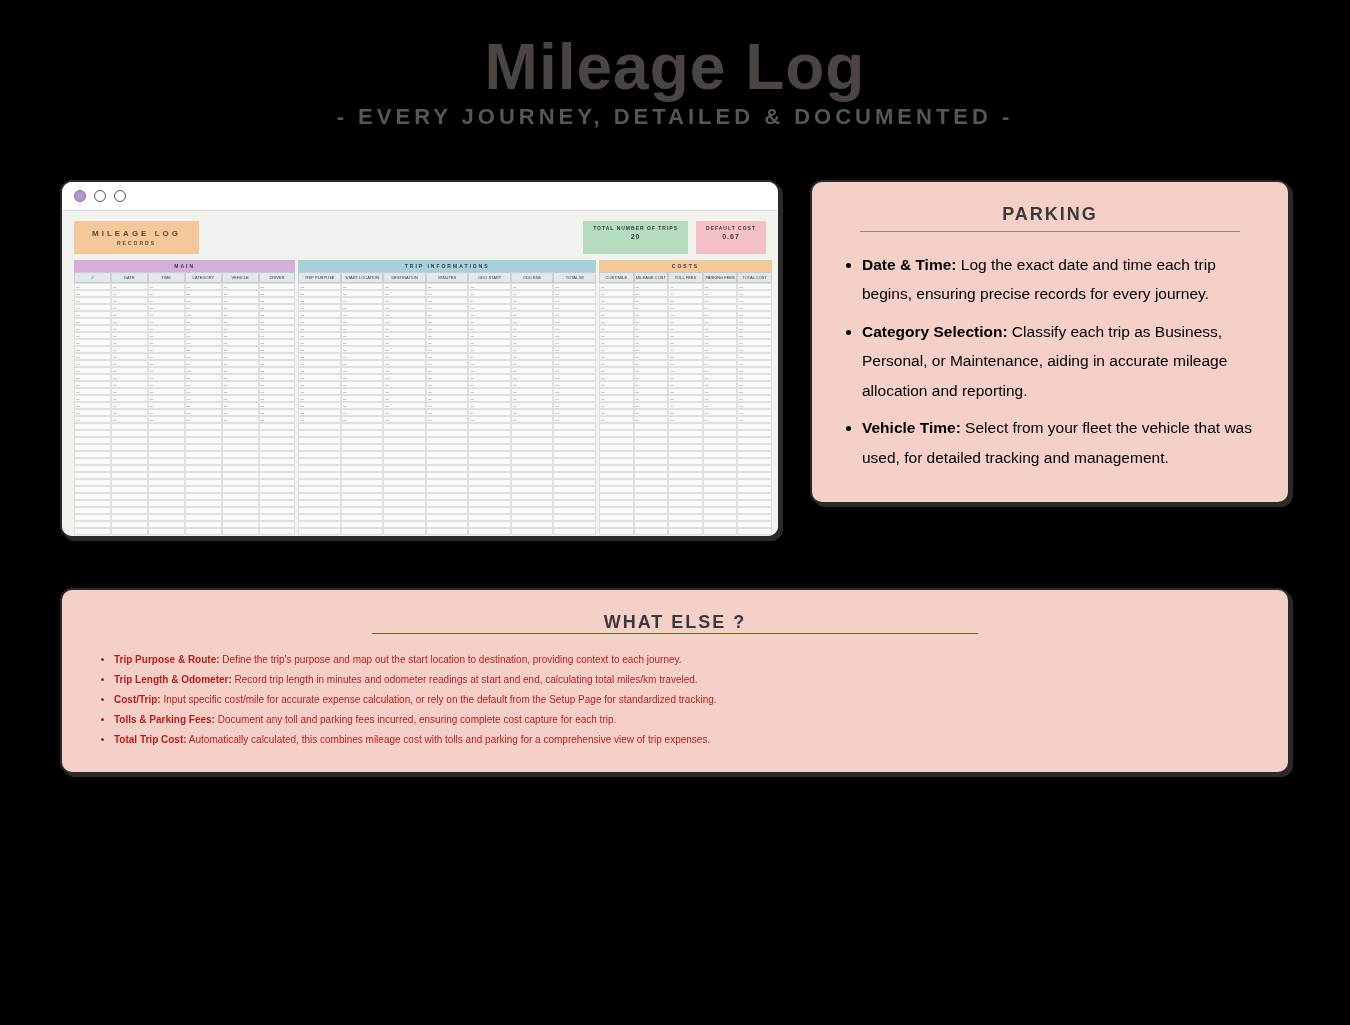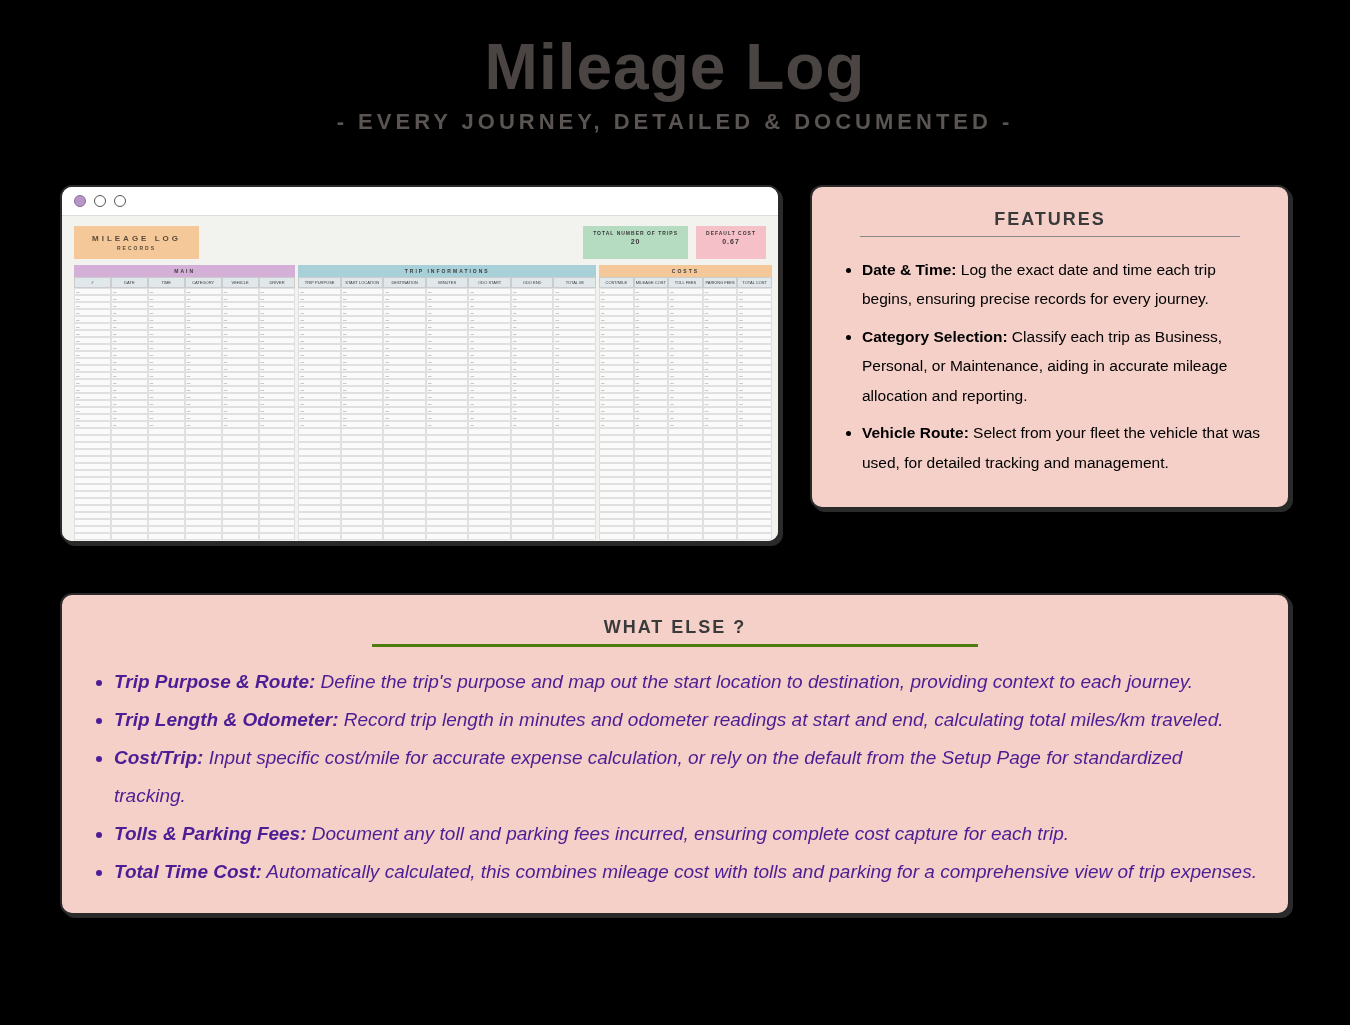--- a/index.html
+++ b/index.html
@@ -1,19 +1,19 @@
 <!DOCTYPE html>
 <html><head>
 <meta charset="utf-8">
 <style>
 * { margin: 0; padding: 0; box-sizing: border-box; }
 body { background: #000; font-family: 'Segoe UI', Arial, sans-serif; width: 1350px; height: 1025px; position: relative; color: #3a3a3a; }
 .header { text-align: center; padding-top: 30px; }
 .title { font-size: 64px; font-weight: 700; color: #4a4542; letter-spacing: 1px; }
-.subtitle { font-size: 22px; font-weight: 600; color: #5a5552; letter-spacing: 4px; margin-top: 5px; }
+.subtitle { font-size: 22px; font-weight: 600; color: #5a5552; letter-spacing: 4px; }
 .main-row { display: flex; gap: 30px; padding: 50px 60px 20px 60px; align-items: flex-start; }
 .screenshot-box { flex: 0 0 720px; }
 .browser-frame { border: 2px solid #2a2a2a; border-radius: 12px; overflow: hidden; background: #f5f5f2; box-shadow: 3px 3px 0 #2a2a2a; }
 .browser-bar { background: #fff; padding: 8px 12px; display: flex; gap: 8px; border-bottom: 1px solid #ddd; }
 .dot { width: 12px; height: 12px; border-radius: 50%; border: 1.5px solid #555; }
 .dot.filled { background: #b896c8; border-color: #8a6a9a; }
 .spreadsheet { padding: 10px 12px 14px 12px; background: #f2f2ee; height: 325px; position: relative; }
 .ss-top { display: flex; gap: 8px; margin-bottom: 6px; align-items: stretch; }
 .ss-title-box { background: #f5c89a; padding: 8px 18px; text-align: center; font-size: 8px; letter-spacing: 3px; font-weight: 600; color: #5a4a3a; }
 .ss-title-sub { font-size: 5px; letter-spacing: 2px; margin-top: 2px; }
@@ -37,23 +37,23 @@
 .ss-trip-sec { flex: 0 0 43%; }
 .ss-cost-sec { flex: 0 0 25%; }
 
 .features-box { flex: 1; background: #f5d0c8; border: 2px solid #2a2a2a; border-radius: 12px; padding: 22px 28px; box-shadow: 3px 3px 0 #2a2a2a; }
 .features-title { text-align: center; font-size: 18px; font-weight: 700; letter-spacing: 2px; color: #3a3a3a; border-bottom: 1px solid #888; padding-bottom: 6px; margin-bottom: 18px; margin-left: 20px; margin-right: 20px; }
 .features-list { list-style: disc; padding-left: 22px; }
 .features-list li { font-size: 15.5px; line-height: 1.9; color: #000000; margin-bottom: 8px; }
 .features-list b { font-weight: 700; }
 
 .whatelse-box { margin: 30px 60px 0 60px; background: #f5d0c8; border: 2px solid #2a2a2a; border-radius: 12px; padding: 22px 30px; box-shadow: 3px 3px 0 #2a2a2a; }
-.whatelse-title { text-align: center; font-size: 18px; font-weight: 700; letter-spacing: 2px; color: #3a3a3a; border-bottom: 3px solid #4d7c0f; padding-bottom: 6px; margin-bottom: 16px; margin-left: 280px; margin-right: 280px; }
+.whatelse-title { text-align: center; font-size: 18px; font-weight: 700; letter-spacing: 2px; color: #3a3a3a; border-bottom: 1px solid #4d7c0f; margin-bottom: 16px; margin-left: 280px; margin-right: 280px; }
 .whatelse-list { list-style: disc; padding-left: 22px; }
-.whatelse-list li { font-size: 19px; line-height: 2.0; color: #4c1d95; font-style: italic; }
+.whatelse-list li { font-size: 10px; line-height: 2.0; color: #b91c1c; }
 .whatelse-list b { font-weight: 700; }
 </style>
 </head>
 <body>
 
 <div class="header">
   <div class="title">Mileage Log</div>
   <div class="subtitle">- EVERY JOURNEY, DETAILED &amp; DOCUMENTED -</div>
 </div>
 
@@ -984,31 +984,31 @@
                   <div class="ss-cell"></div>
                 </div>
               </div>
             </div>
           </div>
       </div>
     </div>
   </div>
 
   <div class="features-box">
-    <div class="features-title">FEATURES</div>
+    <div class="features-title">PARKING</div>
     <ul class="features-list" id="features-list">
         <li><b>Date &amp; Time:</b> Log the exact date and time each trip begins, ensuring precise records for every journey.</li>
         <li><b>Category Selection:</b> Classify each trip as Business, Personal, or Maintenance, aiding in accurate mileage allocation and reporting.</li>
-        <li><b>Vehicle Route:</b> Select from your fleet the vehicle that was used, for detailed tracking and management.</li>
+        <li><b>Vehicle Time:</b> Select from your fleet the vehicle that was used, for detailed tracking and management.</li>
       </ul>
   </div>
 </div>
 
 <div class="whatelse-box">
   <div class="whatelse-title">WHAT ELSE ?</div>
   <ul class="whatelse-list" id="whatelse-list">
       <li><b>Trip Purpose &amp; Route:</b> Define the trip's purpose and map out the start location to destination, providing context to each journey.</li>
       <li><b>Trip Length &amp; Odometer:</b> Record trip length in minutes and odometer readings at start and end, calculating total miles/km traveled.</li>
       <li><b>Cost/Trip:</b> Input specific cost/mile for accurate expense calculation, or rely on the default from the Setup Page for standardized tracking.</li>
       <li><b>Tolls &amp; Parking Fees:</b> Document any toll and parking fees incurred, ensuring complete cost capture for each trip.</li>
-      <li><b>Total Time Cost:</b> Automatically calculated, this combines mileage cost with tolls and parking for a comprehensive view of trip expenses.</li>
+      <li><b>Total Trip Cost:</b> Automatically calculated, this combines mileage cost with tolls and parking for a comprehensive view of trip expenses.</li>
     </ul>
 </div>
 
 </body></html>

